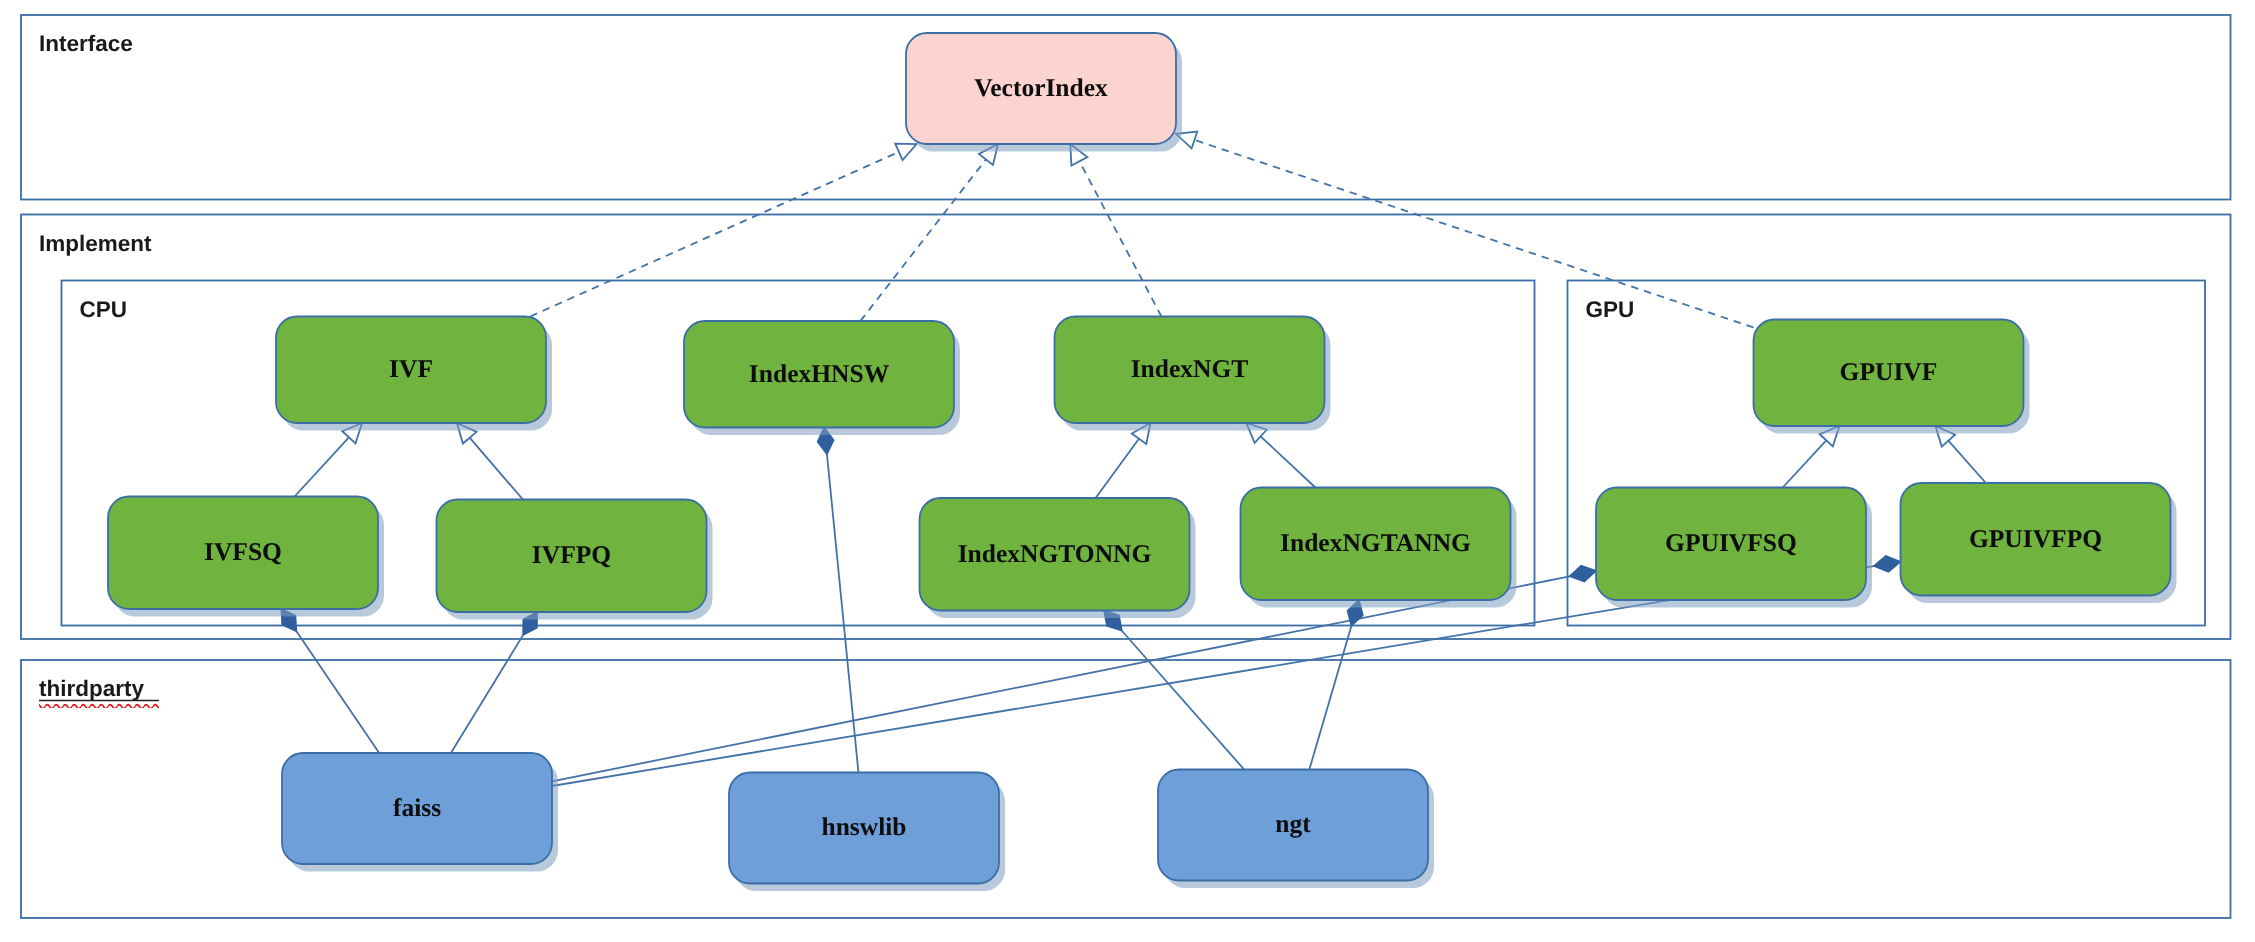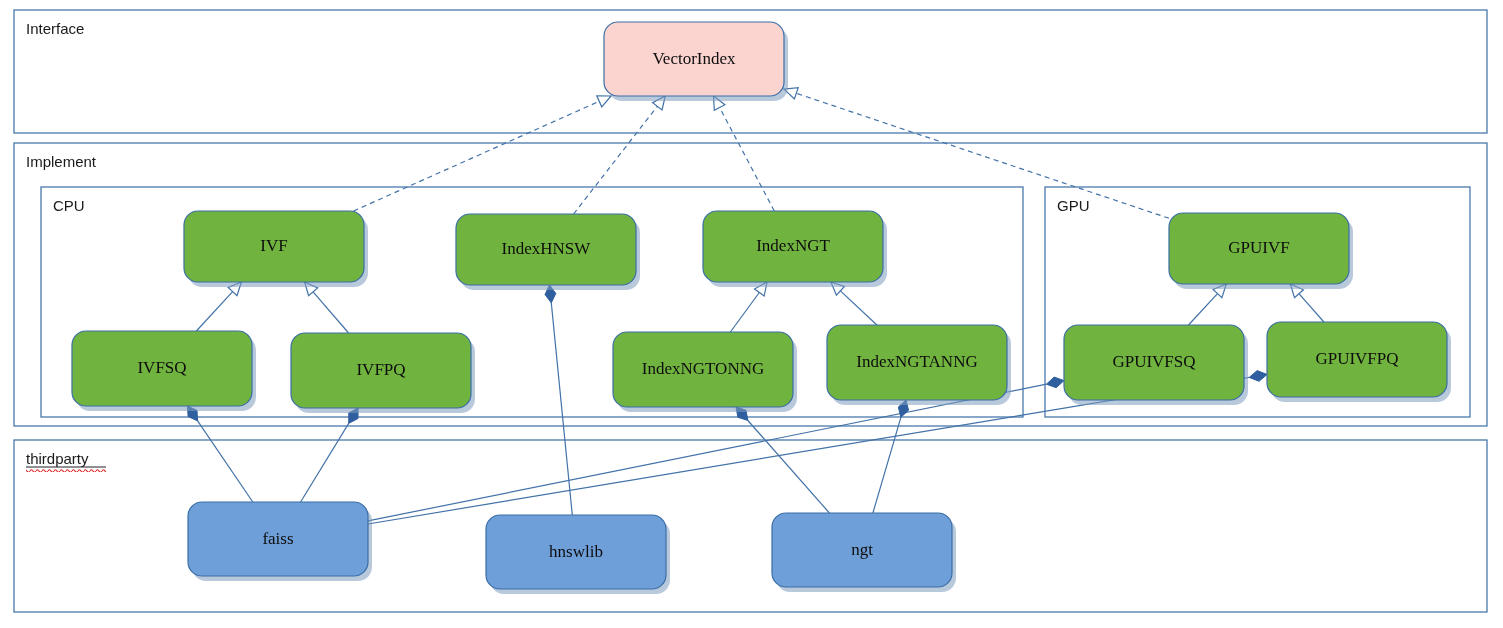--- a/index.html
+++ b/index.html
@@ -1,18 +1,18 @@
 <!DOCTYPE html>
 <html><head>
 <meta charset="utf-8">
 <style>
   html,body{margin:0;padding:0;background:#ffffff;}
   body{width:1503px;height:628px;overflow:hidden;
        font-family:"Liberation Sans","DejaVu Sans",sans-serif;}
-  #diagram{position:relative;width:1503px;height:628px;}
+  #diagram{position:relative;width:1503px;height:628px;font-weight:bold;}
   svg#canvas{position:absolute;left:0;top:0;width:1503px;height:628px;}
   .container-label{font-family:"Liberation Sans",sans-serif;font-size:15px;fill:#1a1a1a;}
   .node-label{font-family:"Liberation Serif","DejaVu Serif",serif;font-size:17px;fill:#0d0d0d;
               text-anchor:middle;dominant-baseline:middle;}
   .edge{stroke:#4272a8;stroke-width:1.2;fill:none;}
   .edge-dashed{stroke:#4272a8;stroke-width:1.2;fill:none;stroke-dasharray:5 4;}
   .tri-open{fill:#ffffff;stroke:#4272a8;stroke-width:1.2;}
   .diamond{fill:#2f5f9e;stroke:#2f5f9e;stroke-width:1;}
   .node-shadow{fill:#7f9cc0;opacity:.55;}
 </style>

